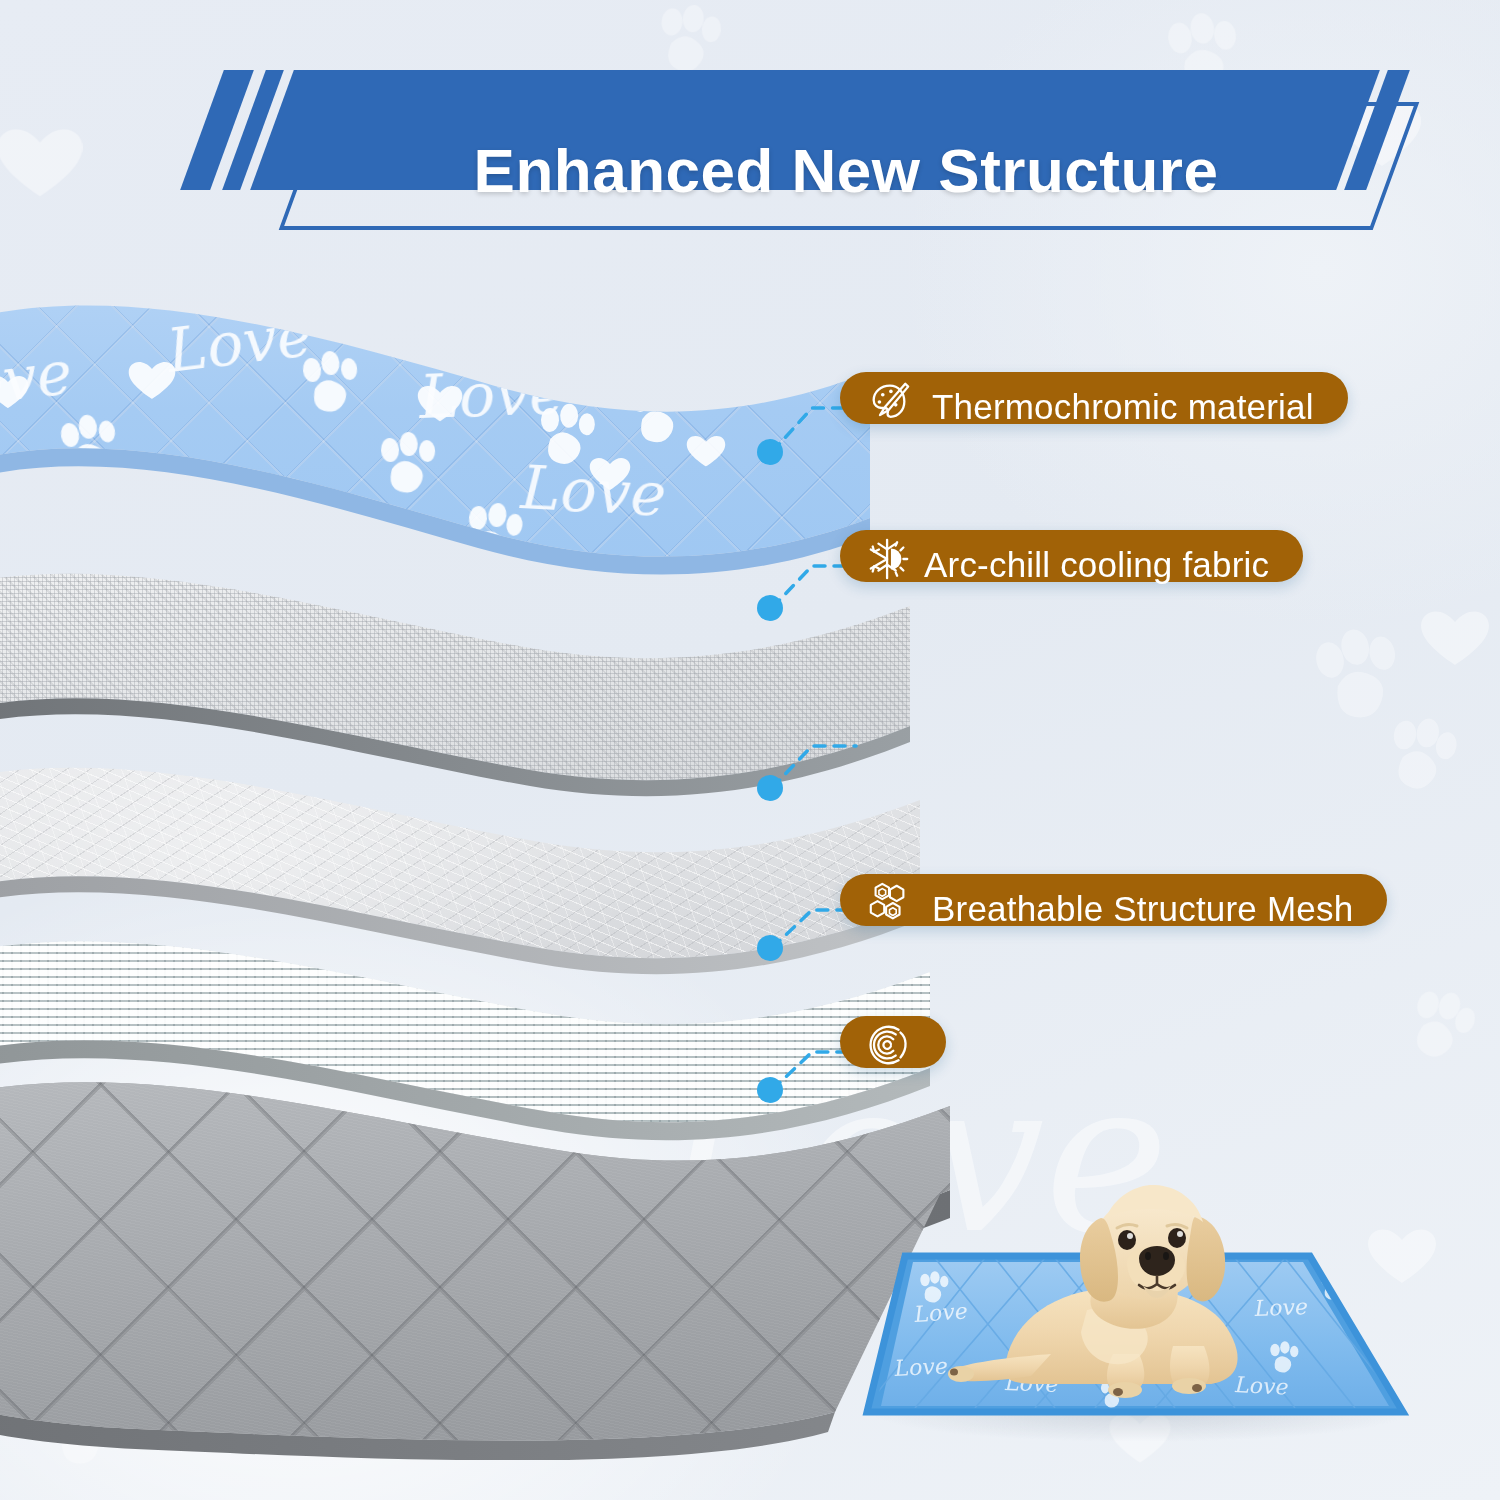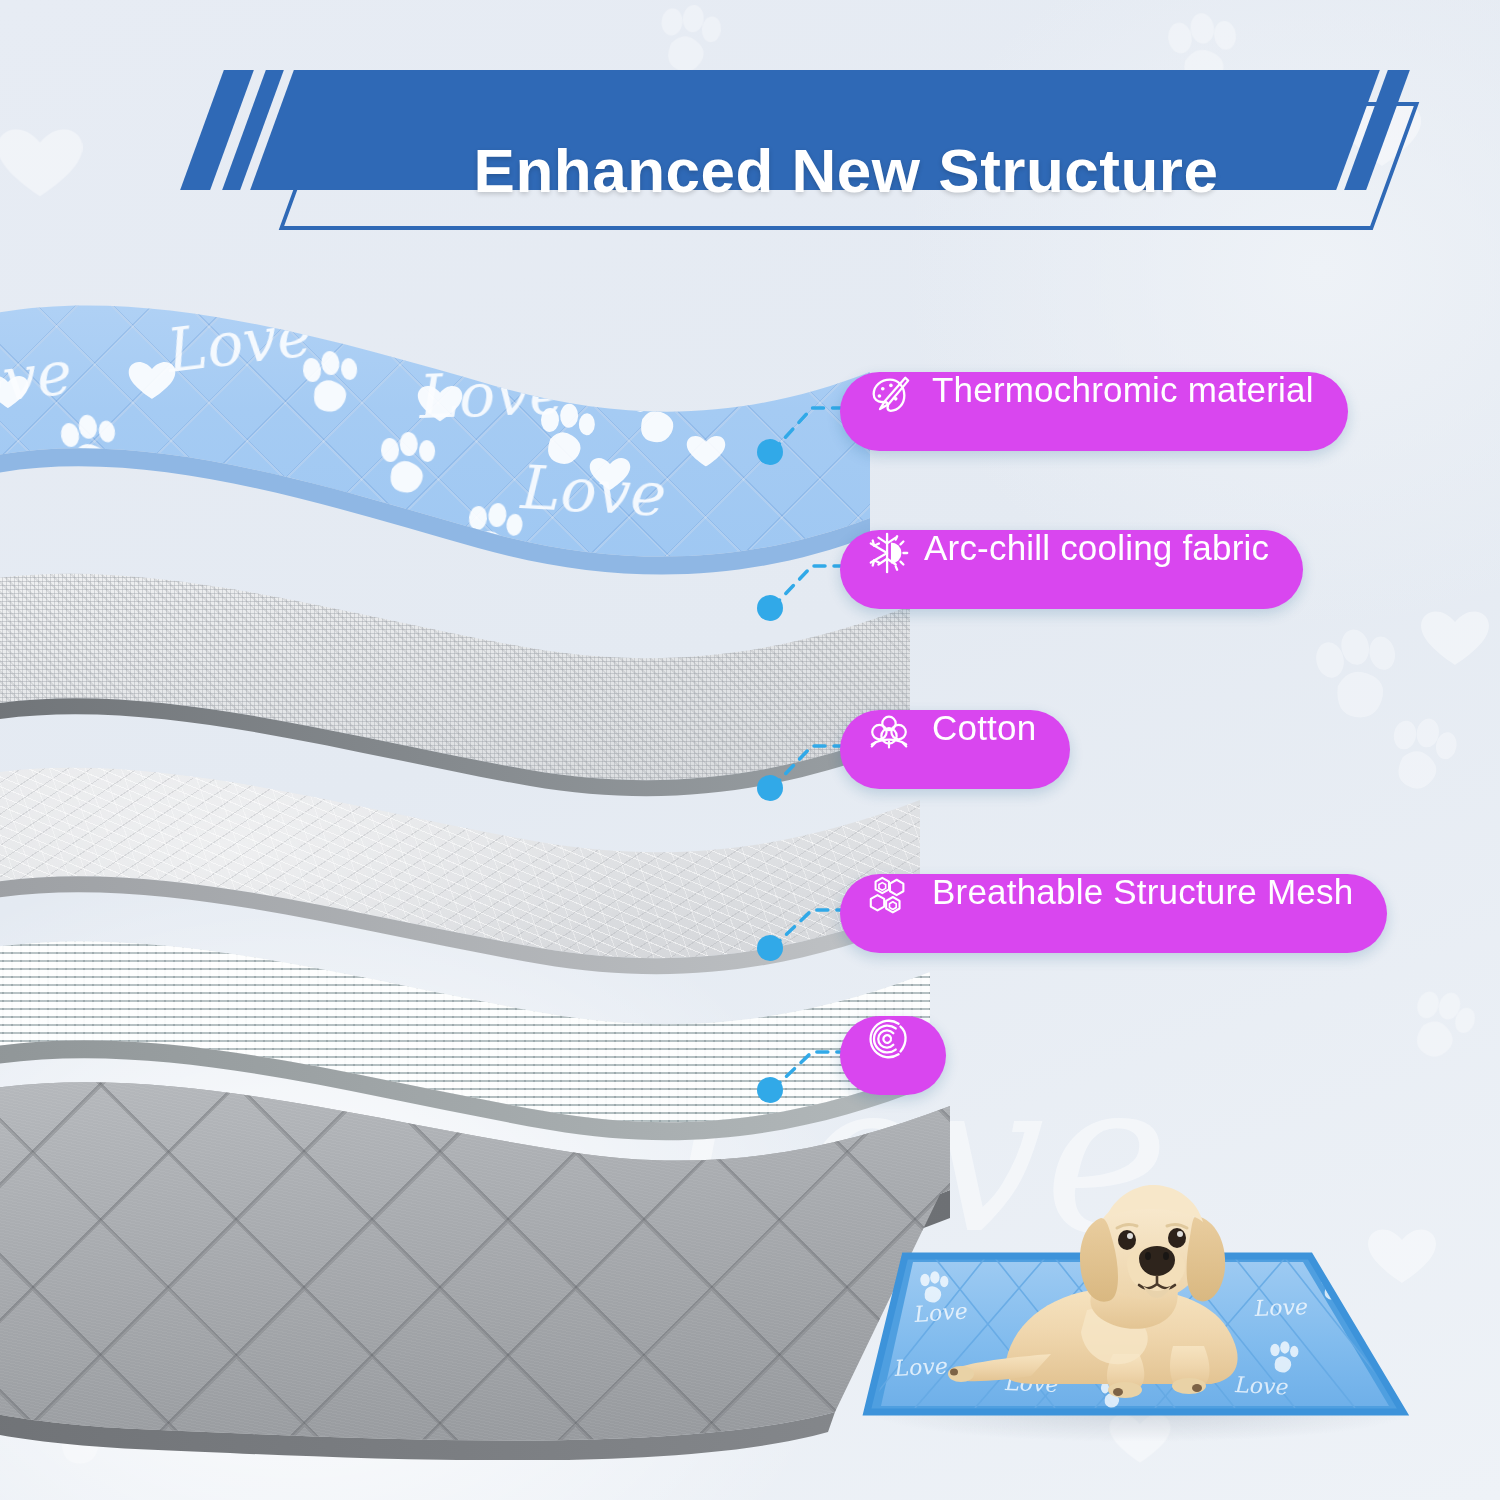--- a/index.html
+++ b/index.html
@@ -74,22 +74,22 @@
     background:
       repeating-linear-gradient(45deg, rgba(255,255,255,.10) 0 2px, rgba(0,0,0,0) 2px 96px),
       repeating-linear-gradient(-45deg, rgba(255,255,255,.10) 0 2px, rgba(0,0,0,0) 2px 96px),
       repeating-linear-gradient(45deg, rgba(96,99,104,.40) 0 4px, rgba(0,0,0,0) 4px 96px),
       repeating-linear-gradient(-45deg, rgba(96,99,104,.40) 0 4px, rgba(0,0,0,0) 4px 96px),
       repeating-linear-gradient(12deg, rgba(255,255,255,.05) 0 1px, rgba(0,0,0,0) 1px 3px),
       linear-gradient(175deg,#b9bcc0 0%,#a6a9ad 50%,#94979b 100%);
   }
 
   
-  .badge{position:absolute;display:flex;align-items:flex-start;gap:20px;
-    height:79px;border-radius:40px;background:#d946ef;padding:0 34px 0 26px;
+  .badge{position:absolute;display:flex;align-items:flex-end;gap:20px;
+    height:52px;border-radius:40px;background:#a16207;padding:0 34px 0 26px;
     box-shadow:0 5px 14px rgba(20,90,140,.20);white-space:nowrap;}
   .badge .bicon{width:46px;height:46px;flex:0 0 46px;display:flex;align-items:center;justify-content:center;}
   .badge .blabel{color:#ffffff;font-size:35px;font-weight:400;line-height:1;letter-spacing:.2px;}
 
   
   .conn{position:absolute;pointer-events:none;}
 
   
   .dogwrap{position:absolute;left:855px;top:1140px;width:600px;height:350px;}
 </style>
@@ -299,33 +299,20 @@
         <path d="M5 14l17 10 M5 34l17-10"></path>
         <path d="M7 11l1.5 5.5 5-2.5 M7 37l1.5-5.5 5 2.5"></path>
 
         <path d="M26 13a11 11 0 0 1 0 22z" fill="#ffffff" stroke="none"></path>
         <path d="M39 24h4 M36 15l3-3 M36 33l3 3 M31 10l1.5-3.5 M31 38l1.5 3.5"></path>
       </svg>
     </span>
     <span class="blabel">Arc-chill cooling fabric</span>
   </div>
 
-  <div class="badge" style="left:840px;top:710px;">
-    <span class="bicon">
-      <svg viewBox="0 0 48 48" width="46" height="46" fill="none" stroke="#ffffff" stroke-width="2.3" stroke-linecap="round" stroke-linejoin="round">
-        <circle cx="24" cy="14" r="7"></circle>
-        <circle cx="14" cy="23" r="7.5"></circle>
-        <circle cx="34" cy="23" r="7.5"></circle>
-        <circle cx="24" cy="27" r="8"></circle>
-        <path d="M6 36c6-4 12-5 18-5s12 1 18 5"></path>
-        <path d="M10 34l-4 4 M38 34l4 4 M24 33v6"></path>
-      </svg>
-    </span>
-    <span class="blabel">Cotton</span>
-  </div>
 
   <div class="badge" style="left:840px;top:874px;">
     <span class="bicon">
       <svg viewBox="0 0 48 48" width="46" height="46" fill="none" stroke="#ffffff" stroke-width="2.2" stroke-linejoin="round">
         <path d="M17 4l7 4v8l-7 4-7-4V8z"></path>
         <path d="M32 6l7 4v8l-7 4-7-4v-8z"></path>
         <path d="M12 22l7 4v8l-7 4-7-4v-8z"></path>
         <path d="M28 24l7 4v8l-7 4-7-4v-8z"></path>
         <path d="M17 9l3.5 2v4L17 17l-3.5-2v-4z" stroke-width="1.7"></path>
         <path d="M28 29l3.5 2v4L28 37l-3.5-2v-4z" stroke-width="1.7"></path>

